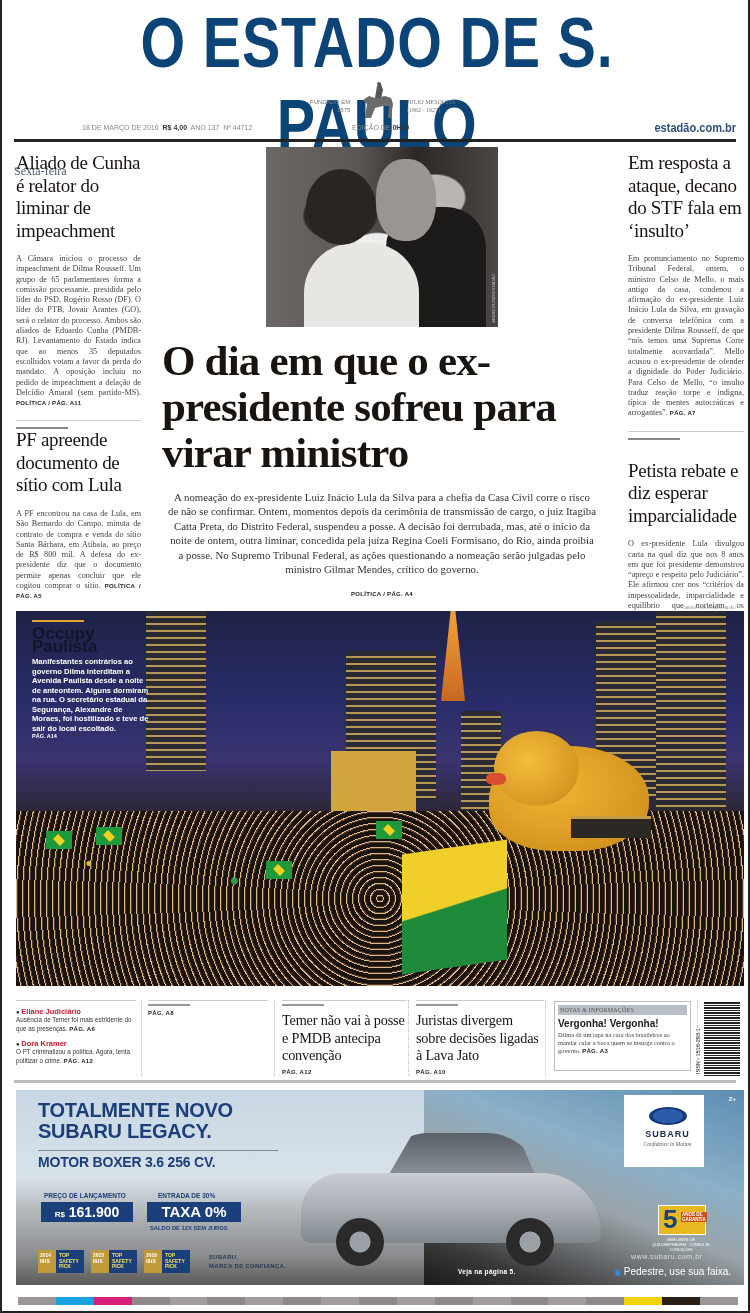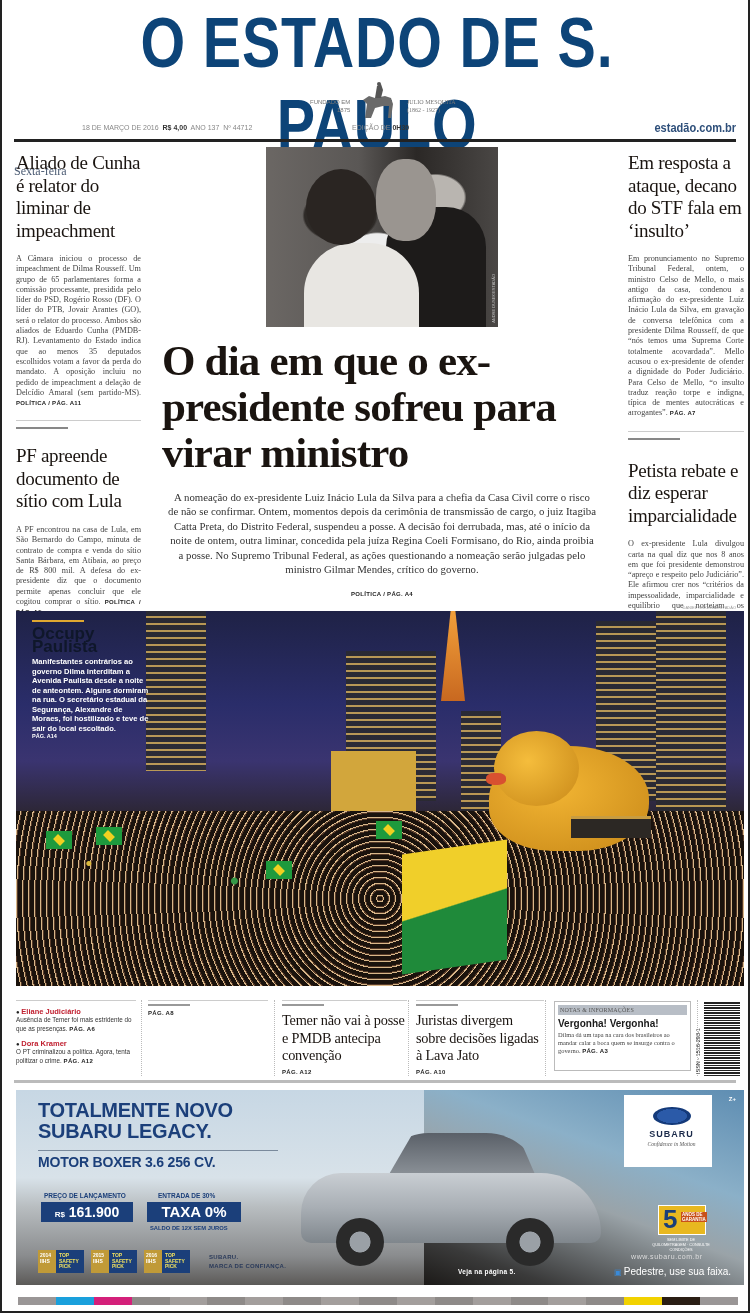--- a/index.html
+++ b/index.html
@@ -99,21 +99,21 @@
   .ad-rate { position: absolute; left: 131px; top: 112px; width: 94px; height: 20px; background: #1b3f7a; color: #fff; font-family: "Liberation Sans", sans-serif; font-weight: 700; font-size: 15px; text-align: center; line-height: 20px; }
   .ad-rate-sub { position: absolute; left: 134px; top: 135px; font-family: "Liberation Sans", sans-serif; font-weight: 700; font-size: 5.8px; color: #1b3f7a; }
   .iihs { position: absolute; top: 160px; width: 46px; height: 23px; background: linear-gradient(90deg, #c09a38 0 40%, #1b3f7a 40% 100%); color: #fff; font-family: "Liberation Sans", sans-serif; font-weight: 700; font-size: 5px; line-height: 6px; padding: 2px; }
   .iihs .yr { display: inline-block; width: 16px; color: #fff; }
   .iihs .tsp { position: absolute; left: 21px; top: 3px; color: #f0e060; font-size: 5px; line-height: 5.5px; }
   .ad-trust { position: absolute; left: 193px; top: 163px; font-family: "Liberation Sans", sans-serif; font-weight: 700; font-size: 6px; line-height: 9px; color: #2a3a5a; letter-spacing: 0.3px; }
   .car { position: absolute; left: 285px; top: 38px; width: 300px; height: 140px; }
   .car-body { position: absolute; left: 0; top: 45px; width: 300px; height: 70px; background: linear-gradient(180deg, #c9ced3 0%, #a8aeb4 50%, #7f868c 100%); border-radius: 40px 60px 10px 10px; }
   .car-roof { position: absolute; left: 80px; top: 5px; width: 160px; height: 55px; background: linear-gradient(180deg, #5a6068, #9aa0a6); border-radius: 60px 70px 0 0; clip-path: polygon(20% 0, 85% 0, 100% 100%, 0 100%); }
   .wheel { position: absolute; top: 90px; width: 48px; height: 48px; border-radius: 50%; background: radial-gradient(circle, #9aa0a6 0 30%, #2a2a2a 32% 100%); }
-  .subaru-box { position: absolute; left: 608px; top: 5px; width: 88px; height: 72px; background: #fff; text-align: center; padding-top: 12px; padding-left: 7px; }
+  .subaru-box { position: absolute; left: 608px; top: 5px; width: 80px; height: 72px; background: #fff; text-align: center; padding-top: 12px; padding-left: 7px; }
   .subaru-logo { width: 38px; height: 18px; margin: 0 auto; background: radial-gradient(ellipse, #2b5aa8 0 55%, #143a7a 56% 100%); border-radius: 50%; }
   .subaru-name { font-family: "Liberation Sans", sans-serif; font-weight: 700; font-size: 9px; color: #1b2a4a; margin-top: 4px; letter-spacing: 1px; }
   .subaru-tag { font-family: "Liberation Serif", serif; font-style: italic; font-size: 5.5px; color: #555; margin-top: 2px; }
   .ad-age { position: absolute; right: 8px; top: 6px; font-family: "Liberation Sans", sans-serif; font-weight: 700; font-size: 6px; color: #fff; }
   .warranty { position: absolute; left: 642px; top: 115px; width: 48px; height: 30px; background: #e8b820; border: 1px solid #fff; font-family: "Liberation Sans", sans-serif; font-weight: 700; }
   .warranty .n { position: absolute; left: 4px; top: -2px; font-size: 26px; color: #1b3f7a; }
   .warranty .t { position: absolute; left: 22px; top: 6px; font-size: 4.5px; line-height: 5px; color: #fff; background: #c8501a; padding: 0 1px; }
   .warranty-sub { position: absolute; left: 636px; top: 148px; font-family: "Liberation Sans", sans-serif; font-size: 3.8px; color: #fff; width: 58px; text-align: center; line-height: 5px; }
   .ad-url { position: absolute; left: 615px; top: 163px; font-family: "Liberation Sans", sans-serif; font-size: 7px; color: #ddd; letter-spacing: 0.6px; }
   .ad-ped { position: absolute; left: 598px; top: 176px; font-family: "Liberation Sans", sans-serif; font-size: 10px; color: #fff; }
@@ -166,21 +166,21 @@
   <div class="col" style="left:14px; top:152px; width:125px;">
     <div>
       <div class="side-head">Aliado de Cunha é relator do liminar de impeachment</div>
       <div class="side-body">
         <span>A Câmara iniciou o processo de impeachment de Dilma Rousseff. Um grupo de 65 parlamentares forma a comissão processante, presidida pelo líder do PSD, Rogério Rosso (DF). O líder do PTB, Jovair Arantes (GO), será o relator do processo. Ambos são aliados de Eduardo Cunha (PMDB-RJ). Levantamento do Estado indica que ao menos 35 deputados escolhidos votam a favor da perda do mandato. A oposição incluiu no pedido de impeachment a delação de Delcídio Amaral (sem partido-MS).</span>
         <span class="tag">POLÍTICA / PÁG. A11</span>
       </div>
     </div>
     <div class="side-rule"></div>
     <div class="side-short-rule"></div>
-    <div style="margin-top:16px;">
+    <div style="margin-top:0;">
       <div class="side-head">PF apreende documento de sítio com Lula</div>
       <div class="side-body">
         <span>A PF encontrou na casa de Lula, em São Bernardo do Campo, minuta de contrato de compra e venda do sítio Santa Bárbara, em Atibaia, ao preço de R$ 800 mil. A defesa do ex-presidente diz que o documento permite apenas concluir que ele cogitou comprar o sítio.</span>
         <span class="tag">POLÍTICA / PÁG. A5</span>
       </div>
     </div>
   </div>
 
   <div class="lead-photo">
     <div class="suit"></div>

